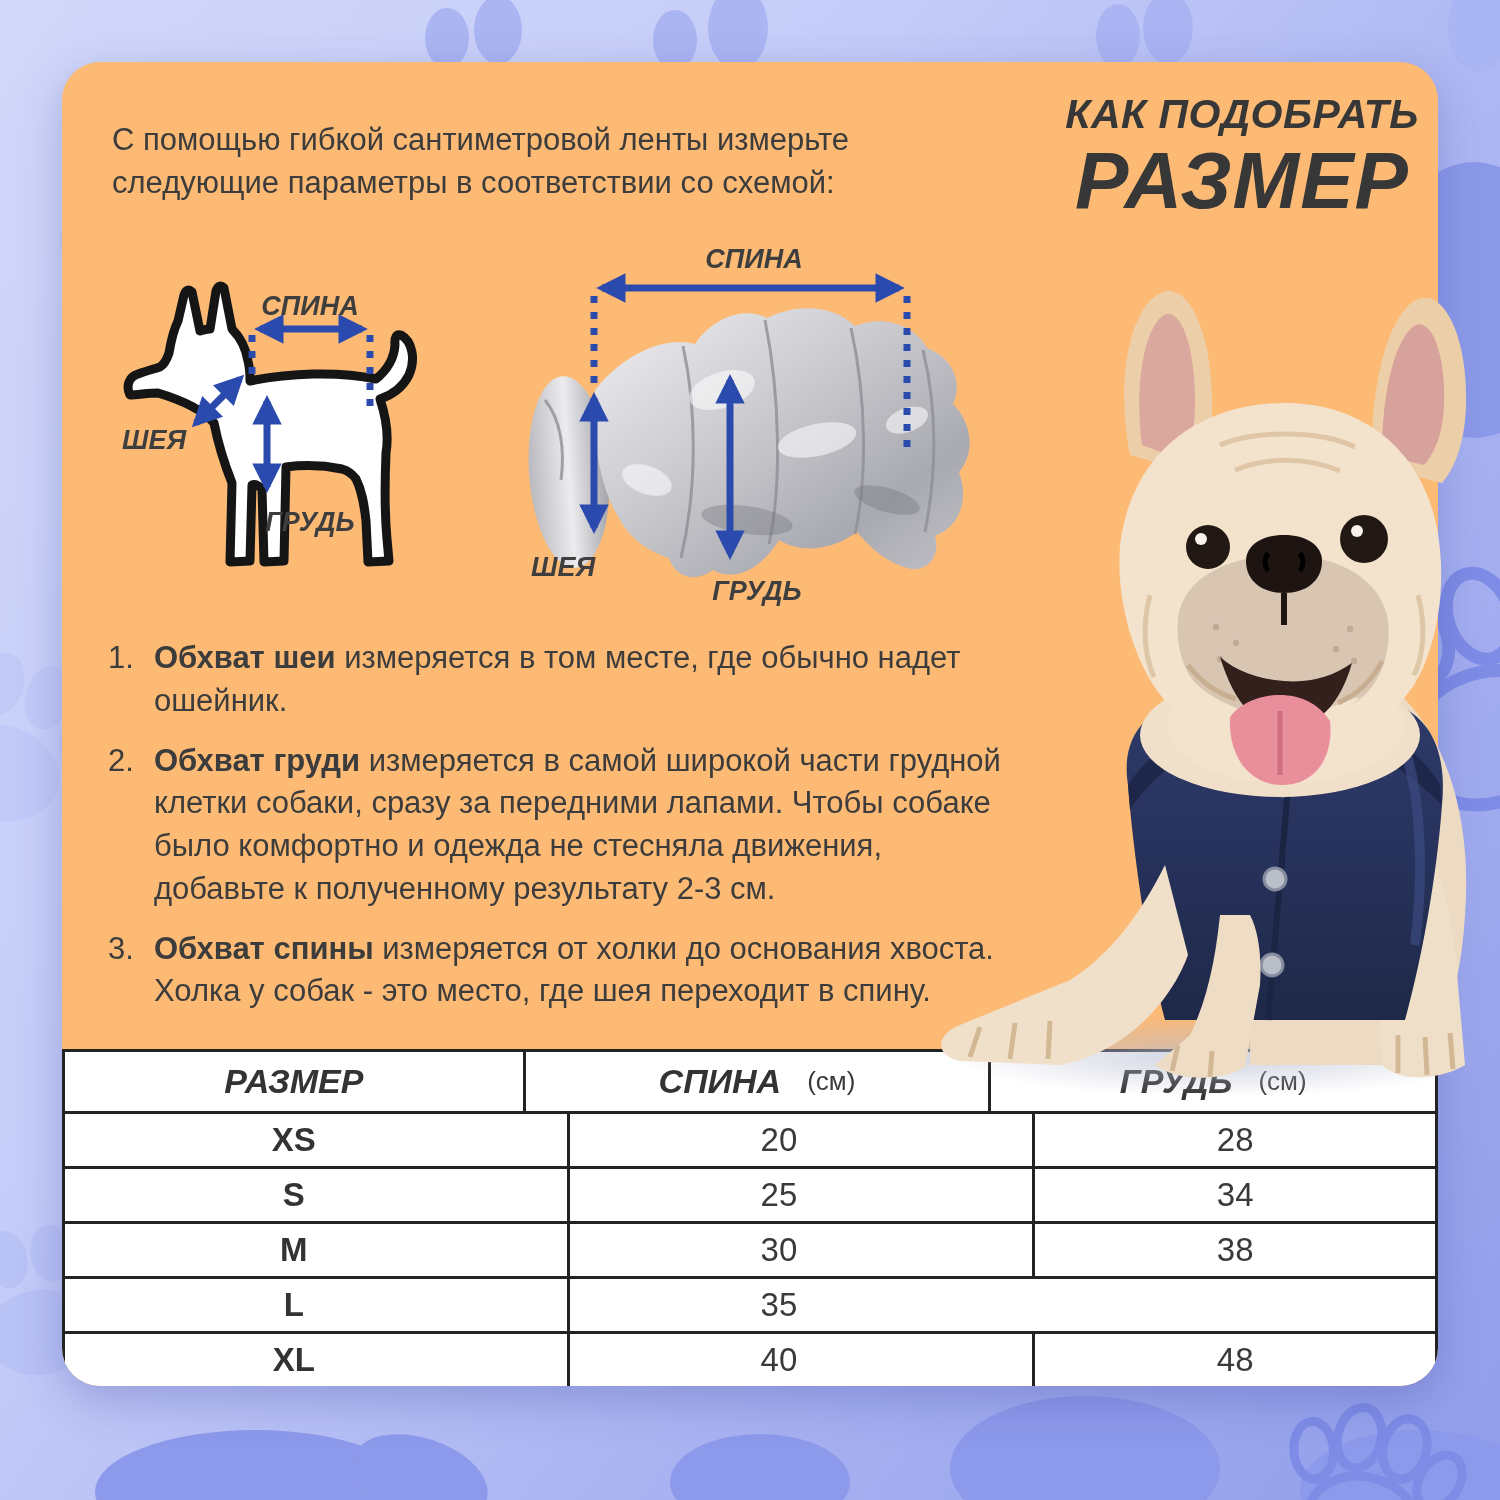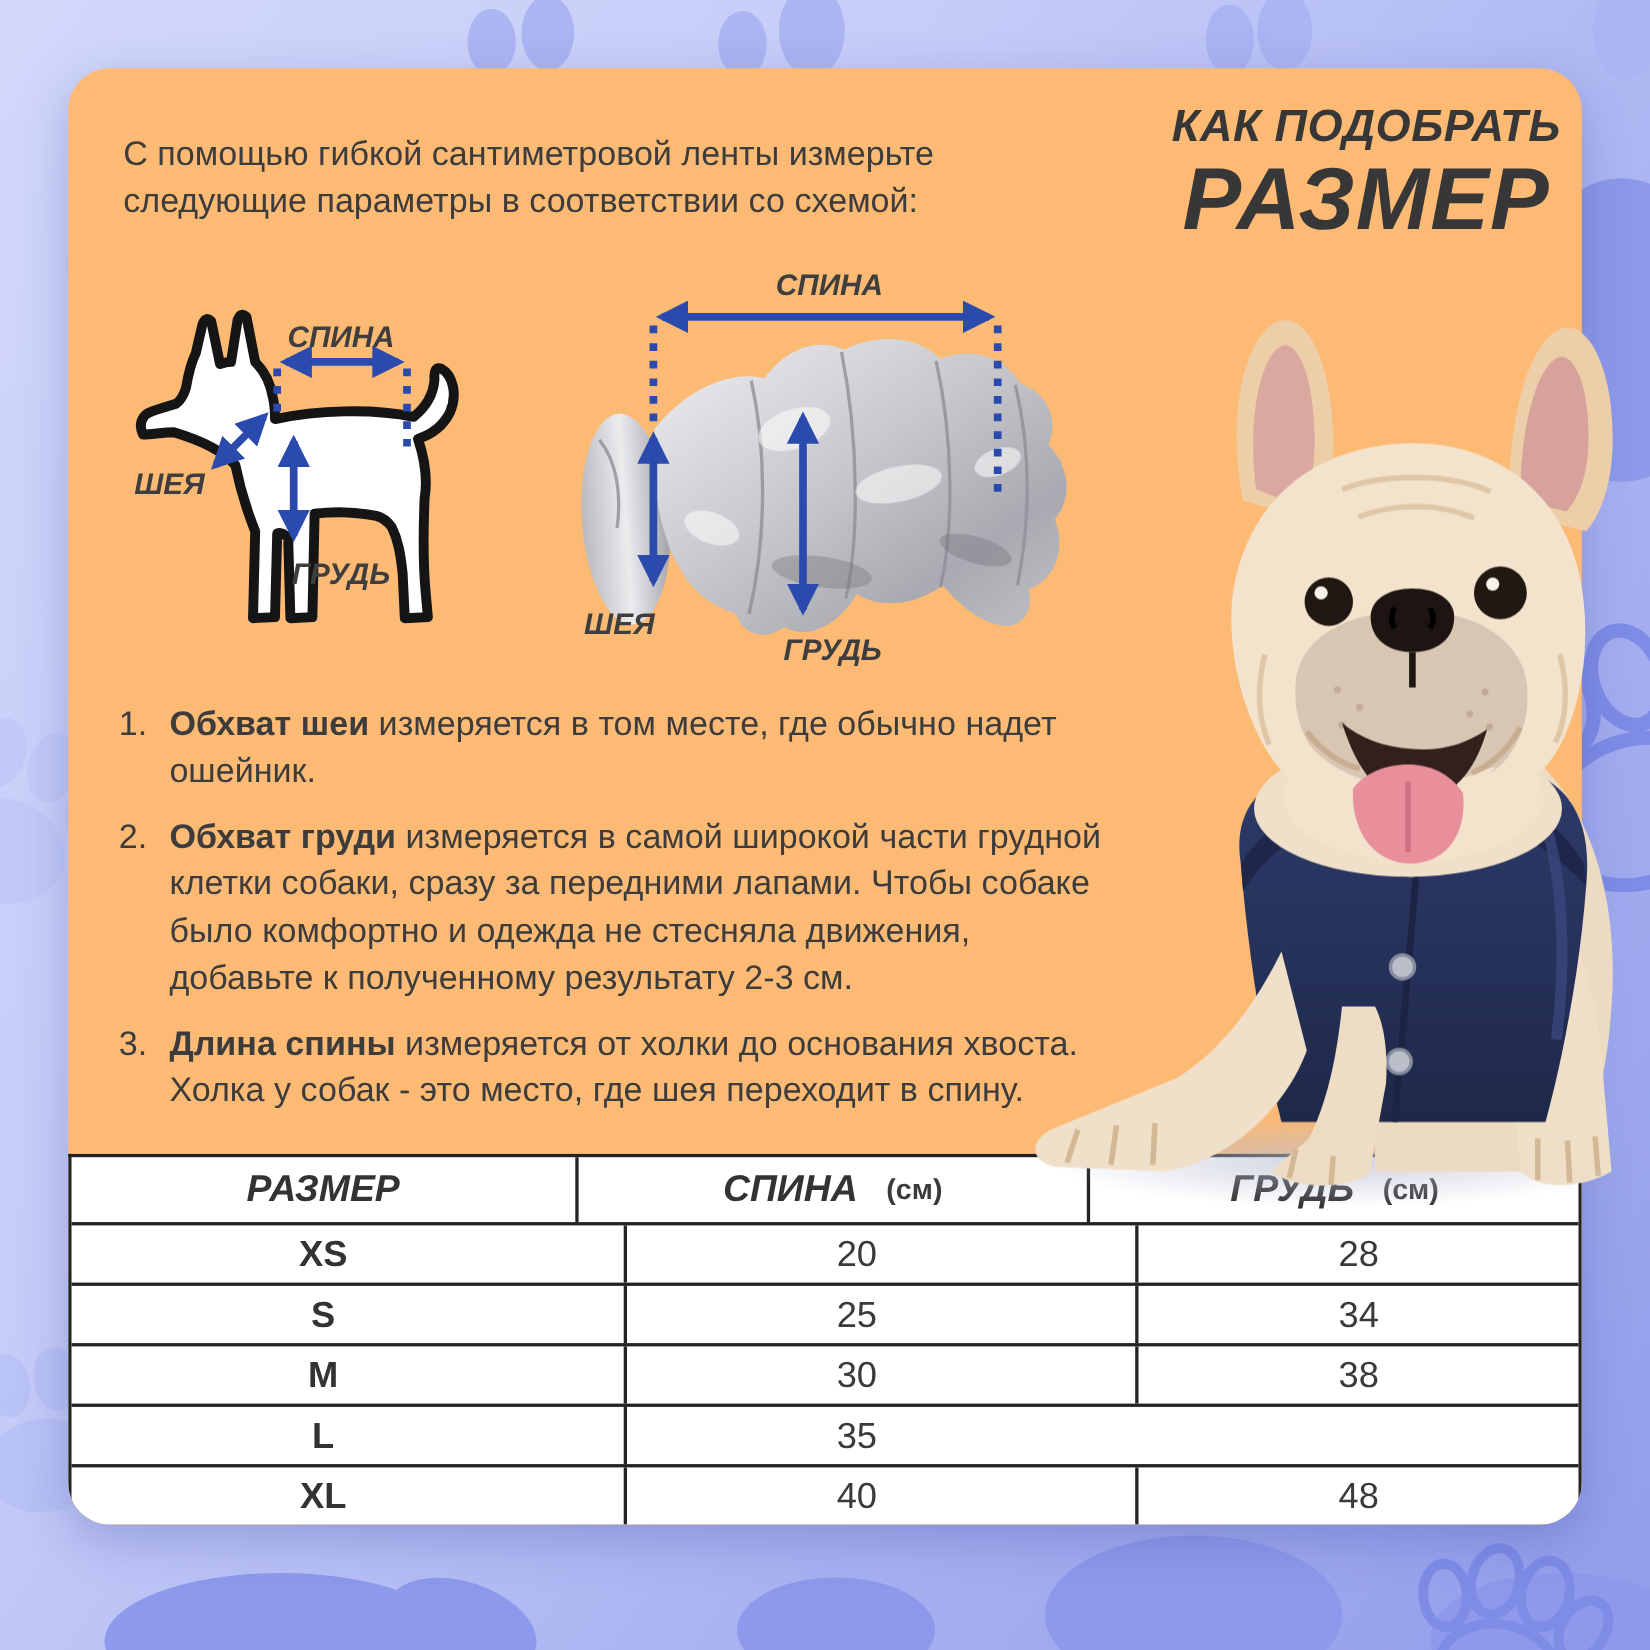--- a/index.html
+++ b/index.html
@@ -37,21 +37,21 @@
   .bulldog{position:absolute;left:920px;top:265px;z-index:3;}
   .sizetable{
     position:absolute;left:0;right:0;bottom:0;z-index:4;background:#fff;
     border:3px solid #232323;border-bottom:none;
   }
   .trow{display:grid;grid-template-columns:33.4% 34% 32.6%;height:52px;border-top:3px solid #232323;}
   .trow.head{height:59px;border-top:none;}
   .tcell{display:flex;align-items:center;justify-content:center;color:#3a3a3a;}
   .tcell.c2,.tcell.c3{border-left:3px solid #232323;}
   .th{font-size:34px;font-weight:700;font-style:italic;color:#333;}
-  .unit{font-size:26px;font-weight:700;font-style:normal;margin-left:26px;color:#3a3a3a;}
+  .unit{font-size:26px;font-weight:400;font-style:normal;margin-left:26px;color:#3a3a3a;}
   .tsize{font-size:33px;font-weight:700;color:#333;}
   .tnum{font-size:33px;font-weight:400;margin-left:44px;}
 </style>
 </head>
 <body>
 
 <svg class="decor" xmlns="http://www.w3.org/2000/svg">
   <defs>
     <g id="paw">
       <ellipse cx="0" cy="40" rx="31" ry="25"></ellipse>
@@ -170,21 +170,21 @@
     <div class="item">
       <span class="num">1.</span>
       <span class="body"><span class="lead-i">Обхват шеи</span><span> измеряется в том месте, где обычно надет ошейник.</span></span>
     </div>
     <div class="item">
       <span class="num">2.</span>
       <span class="body"><span class="lead-i">Обхват груди</span><span> измеряется в самой широкой части грудной клетки собаки, сразу за передними лапами. Чтобы собаке было комфортно и одежда не стесняла движения, добавьте к полученному результату 2-3 см.</span></span>
     </div>
     <div class="item">
       <span class="num">3.</span>
-      <span class="body"><span class="lead-b">Длина спины</span><span> измеряется от холки до основания хвоста. Холка у собак - это место, где шея переходит в спину.</span></span>
+      <span class="body"><span class="lead-b">Обхват спины</span><span> измеряется от холки до основания хвоста. Холка у собак - это место, где шея переходит в спину.</span></span>
     </div>
   </div>
 
   <div class="sizetable">
     <div class="trow head">
       <div class="tcell c1">
           <span class="th">РАЗМЕР</span>
         </div>
       <div class="tcell c2">
           <span class="th">СПИНА</span>

